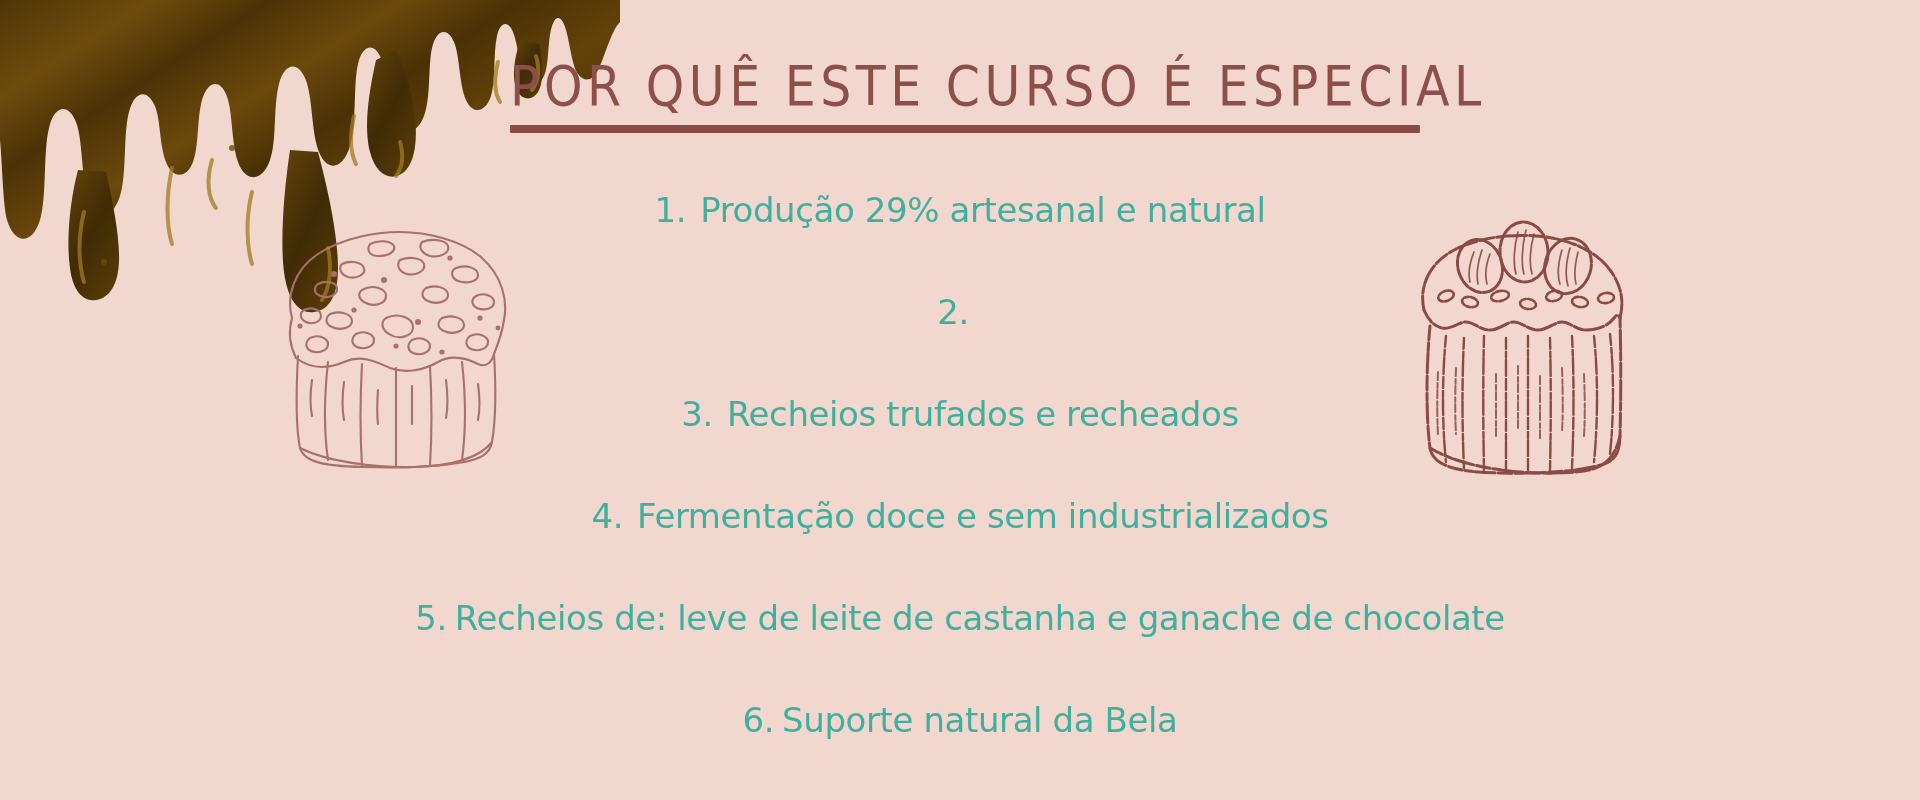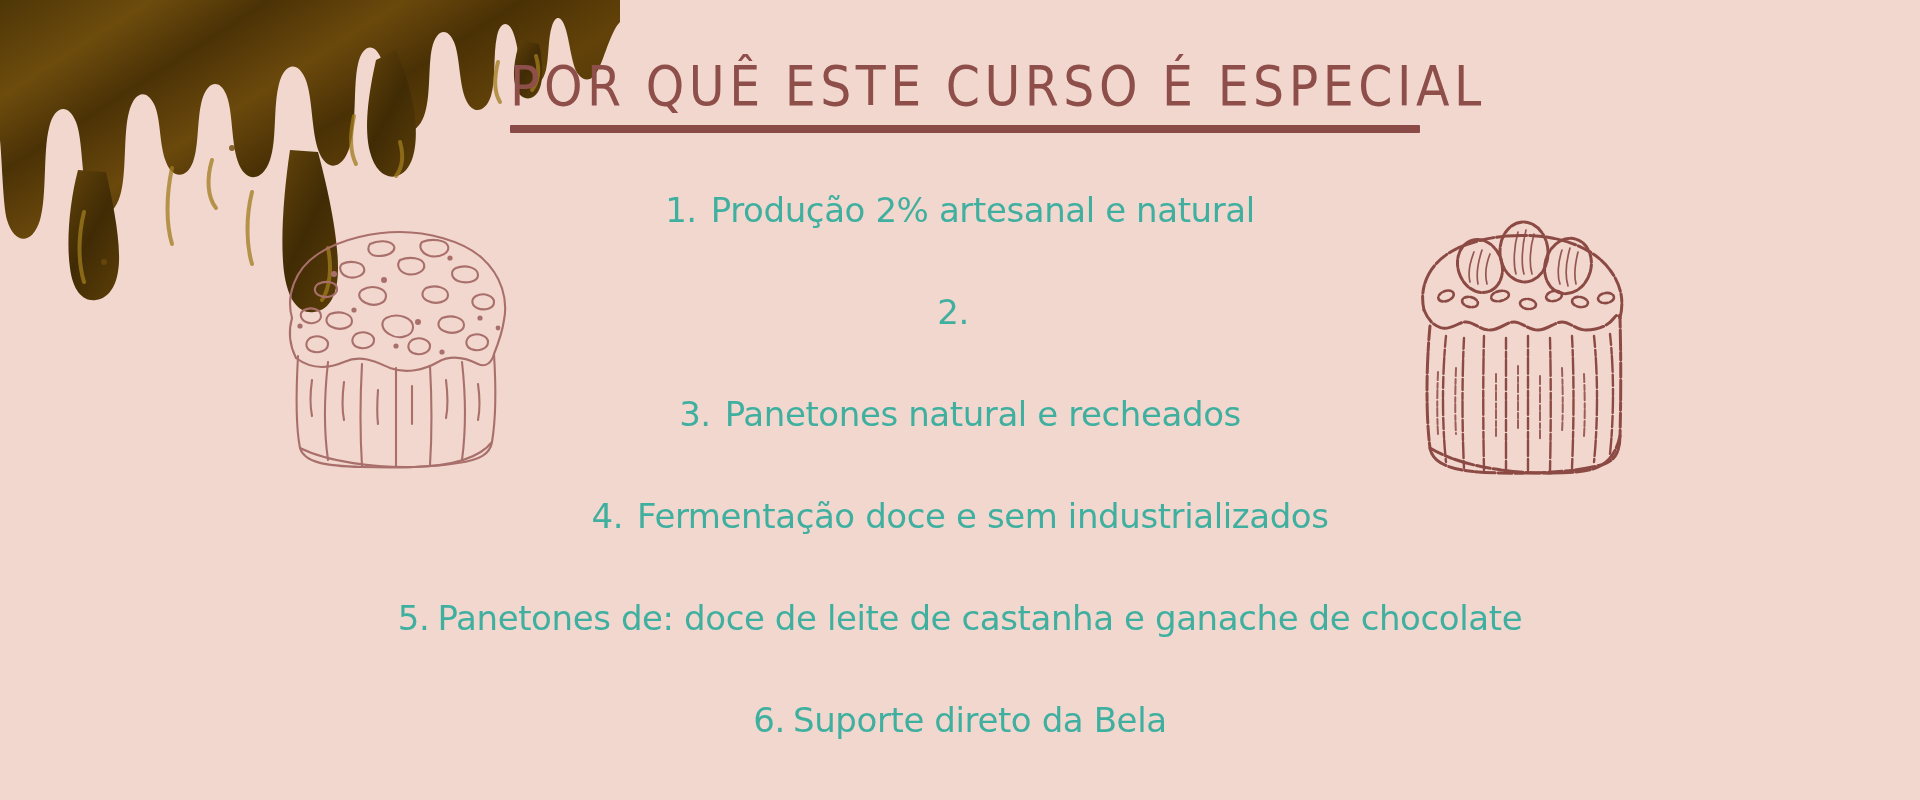--- a/index.html
+++ b/index.html
@@ -366,42 +366,42 @@
         <ellipse cx="172" cy="84" rx="8" ry="5" transform="rotate(10 172 84)"></ellipse>
         <ellipse cx="198" cy="80" rx="8" ry="5" transform="rotate(-8 198 80)"></ellipse>
       </g>
     </svg>
   </div>
 
   <div class="list-block">
 
     <div class="list-item">
       <span class="num">1.</span>
-      <span class="txt">Produção 2% artesanal e natural</span>
+      <span class="txt">Produção 29% artesanal e natural</span>
     </div>
 
     <div class="list-item">
       <span class="num">2.</span>
     </div>
 
     <div class="list-item">
       <span class="num">3.</span>
-      <span class="txt">Panetones natural e recheados</span>
+      <span class="txt">Recheios trufados e recheados</span>
     </div>
 
     <div class="list-item">
       <span class="num">4.</span>
       <span class="txt">Fermentação doce e sem industrializados</span>
     </div>
 
     <div class="list-item tight">
       <span class="num">5.</span>
-      <span class="txt">Panetones de: doce de leite de castanha e ganache de chocolate</span>
+      <span class="txt">Recheios de: leve de leite de castanha e ganache de chocolate</span>
     </div>
 
     <div class="list-item tight">
       <span class="num">6.</span>
-      <span class="txt">Suporte direto da Bela</span>
+      <span class="txt">Suporte natural da Bela</span>
     </div>
 
   </div>
 
 </div>
 
 </body></html>

